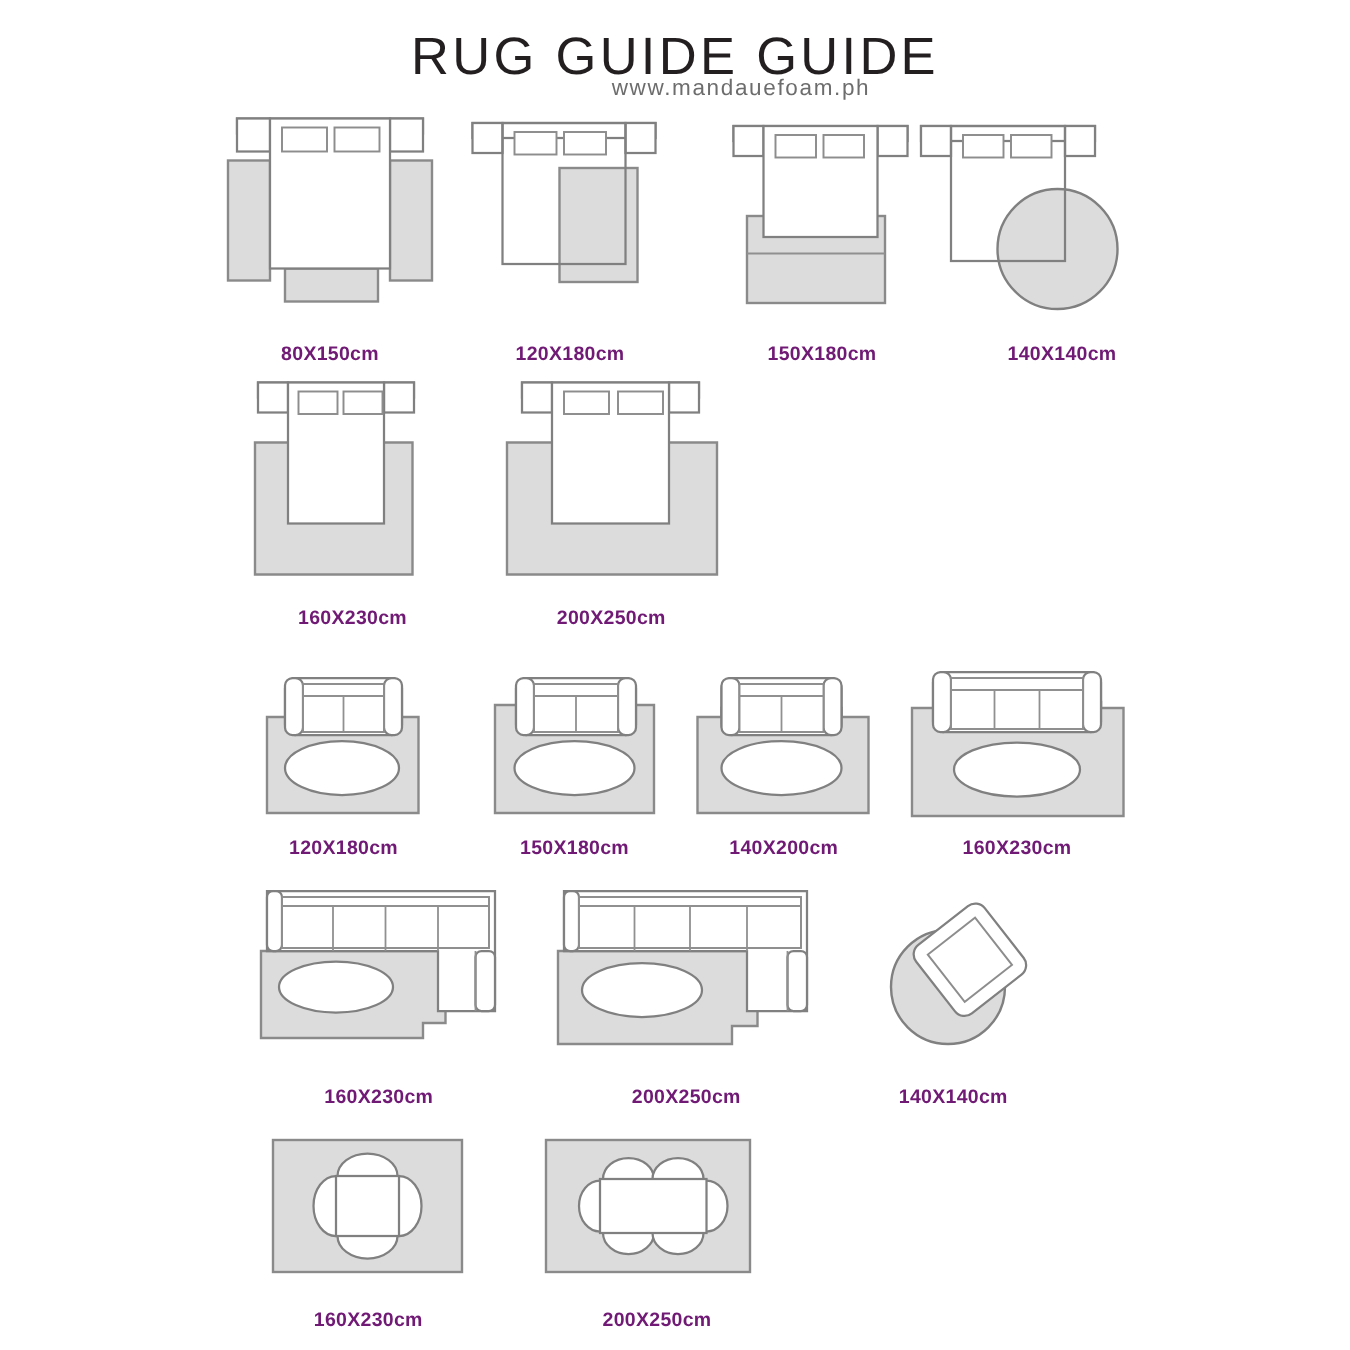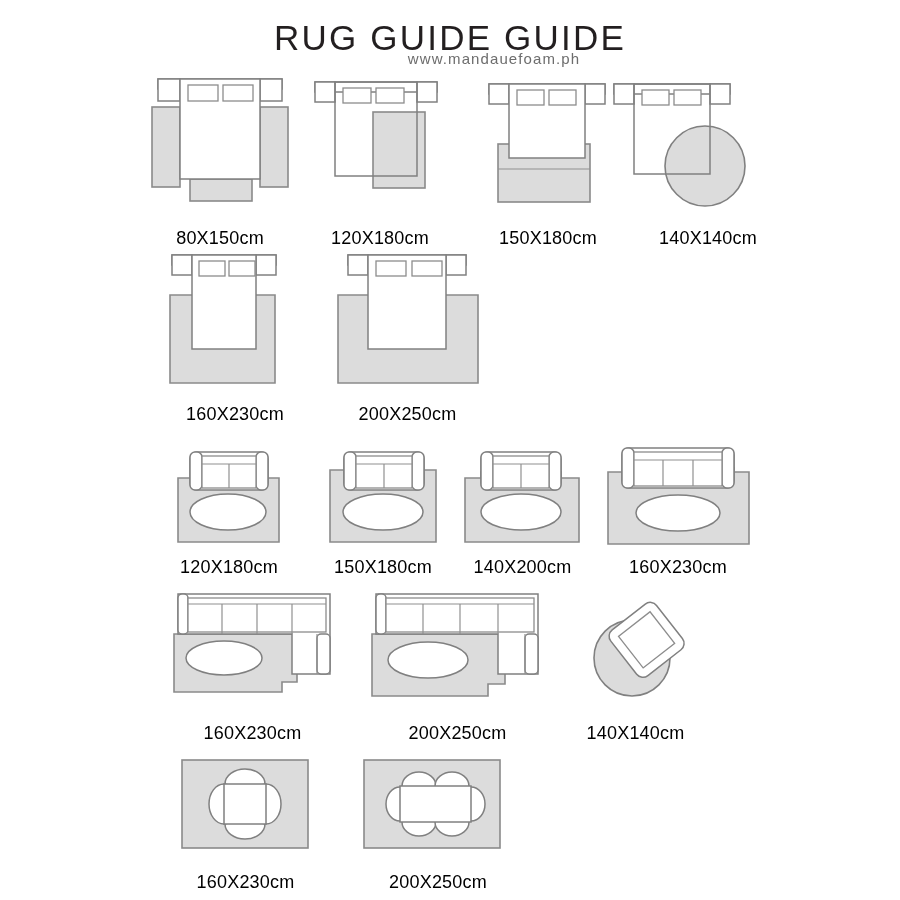--- a/index.html
+++ b/index.html
@@ -39,24 +39,24 @@
     width: 900px;
     text-align: center;
     font-size: 15px;
     letter-spacing: 1.1px;
     color: #6d6d6d;
     padding-left: 44px;
   }
   .caption {
     position: absolute;
     text-align: center;
-    font-size: 18px;
-    font-weight: 400;
+    font-size: 13px;
+    font-weight: 700;
     letter-spacing: 0.2px;
-    color: #000000;
+    color: #701a75;
     white-space: nowrap;
   }
   .fig {
     position: absolute;
   }
   svg { display: block; overflow: visible; }
   .rug   { fill: #dcdcdc; stroke: #8a8a8a; stroke-width: 1.6; }
   .rugc  { fill: #dcdcdc; stroke: #808080; stroke-width: 1.6; }
   .obj   { fill: #ffffff; stroke: #808080; stroke-width: 1.5; }
   .objl  { fill: #ffffff; stroke: #8d8d8d; stroke-width: 1.3; }

